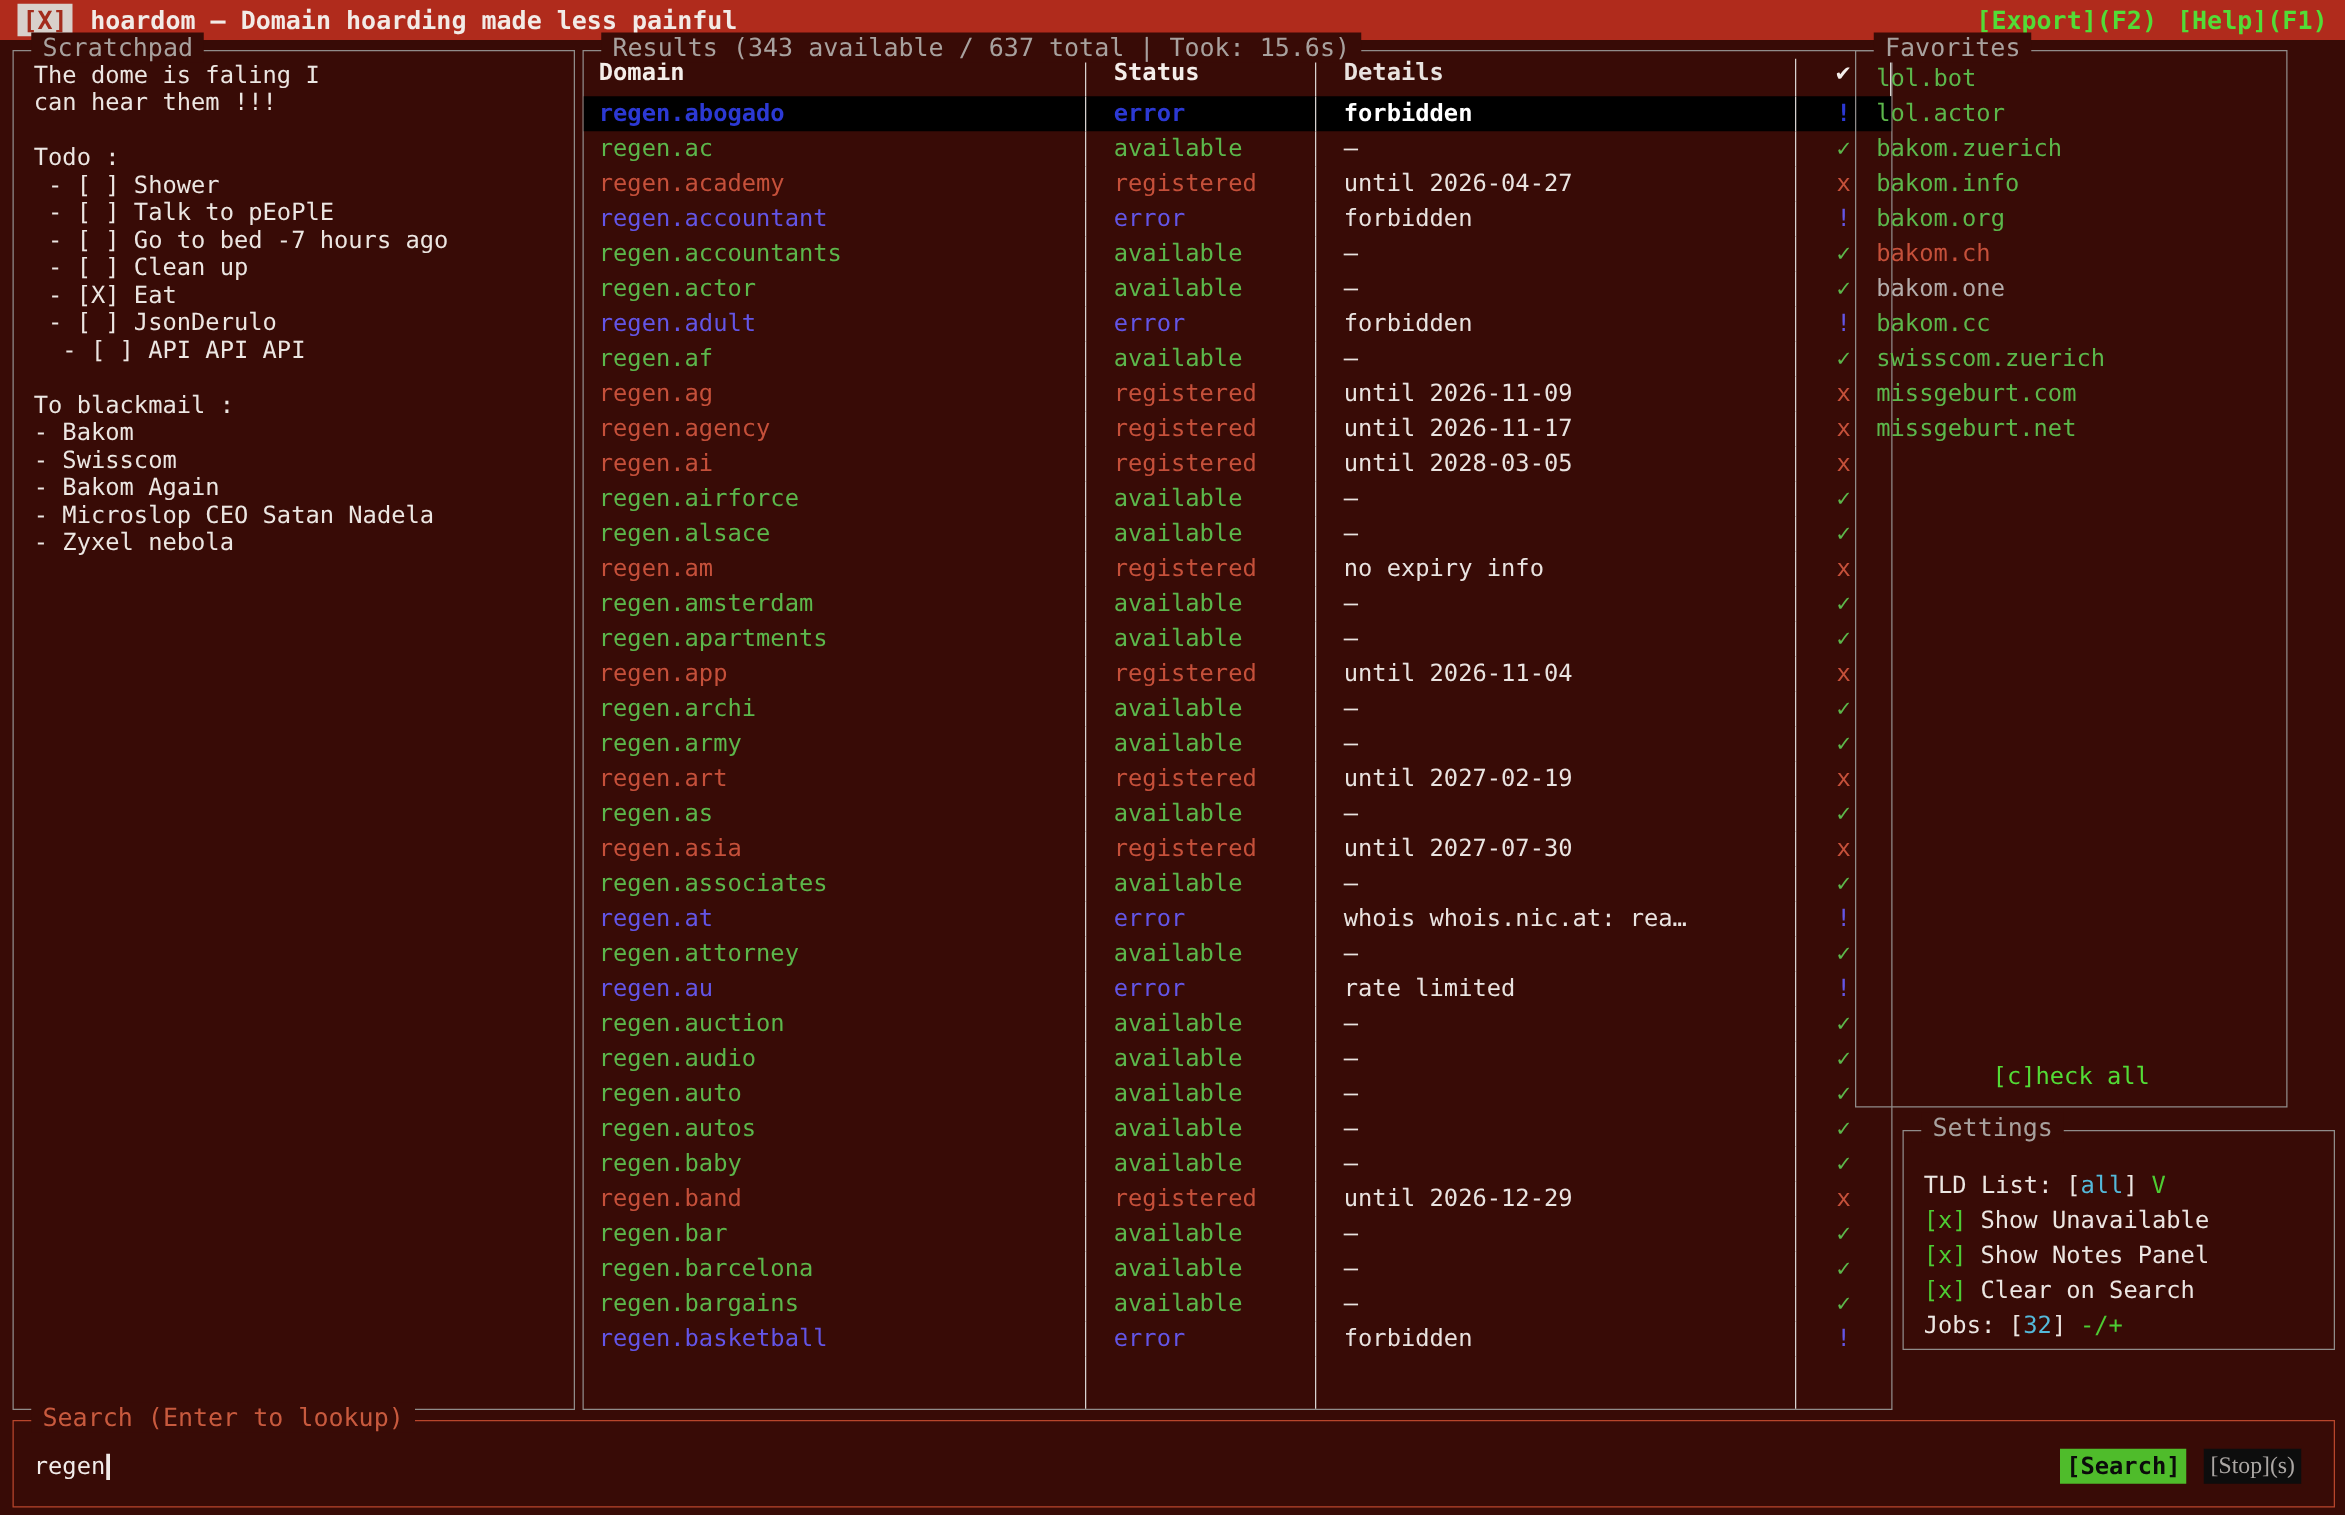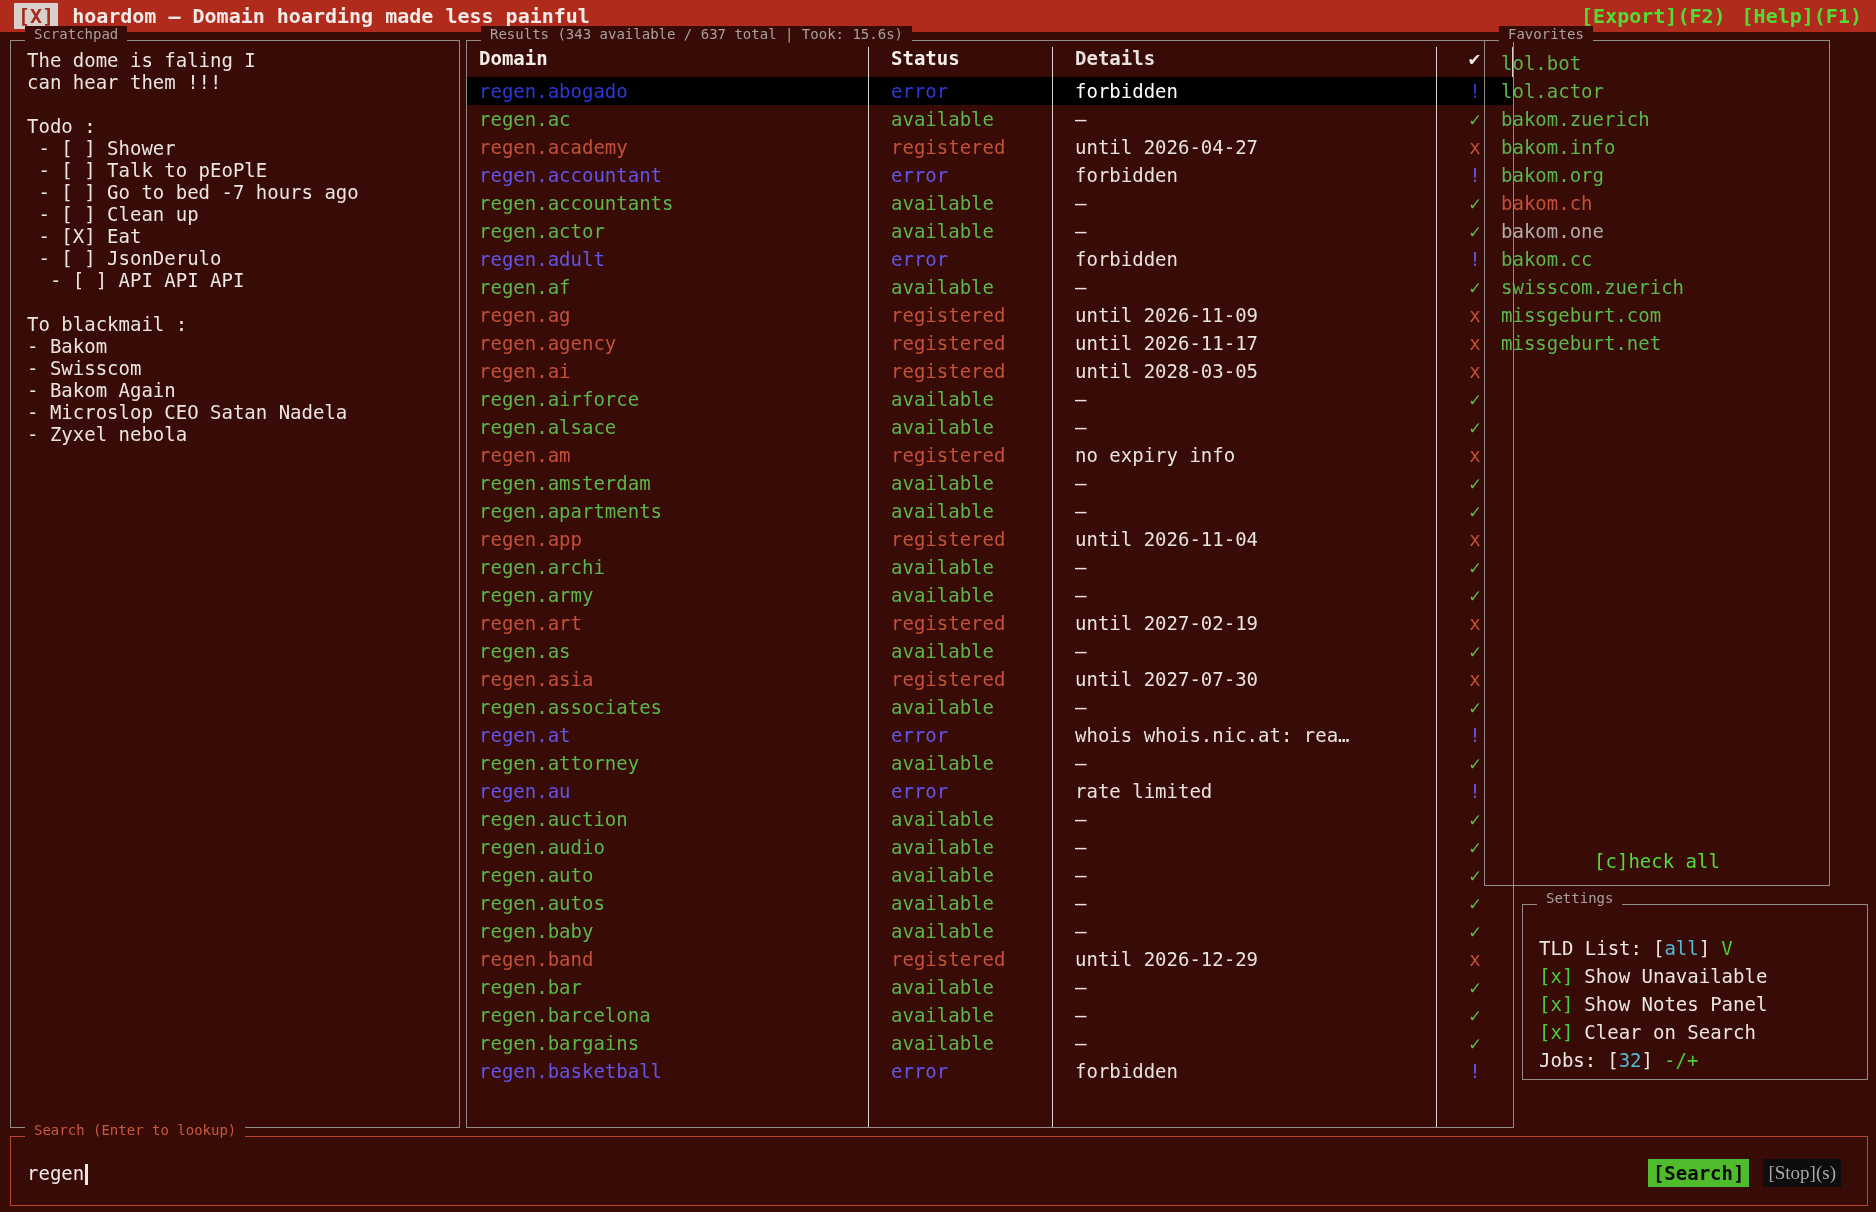--- a/index.html
+++ b/index.html
@@ -19,21 +19,21 @@
   }
   .close-box {
     background:#d8d0cb; color:#a32b1c; padding:0 4px; margin-right:14px;
     line-height:26px; cursor:default;
   }
   .tb-actions { margin-left:auto; color:#53dc36; display:flex; gap:16px; }
   
   .panel { position:absolute; border:1px solid #908c8a; background:transparent; }
   .panel-title {
     position:absolute; top:-15px; left:14px; background:#380b06;
-    padding:0 9px; color:#a8a19e; font-size:14px; white-space:nowrap;
+    padding:0 9px; color:#a8a19e; font-size:20px; white-space:nowrap;
   }
   #scratchpad { left:10px; top:40px; width:450px; height:1088px; }
   #results    { left:466px; top:40px; width:1048px; height:1088px; }
   #favorites  { left:1484px; top:40px; width:346px; height:846px; }
   #settings   { left:1522px; top:904px; width:346px; height:176px; }
   #searchbar  { left:10px; top:1136px; width:1858px; height:70px; border-color:#b8462c; }
   #searchbar .panel-title { color:#c85a3e; }
   
   #scratchpad pre {
     margin-top:8px; padding-left:16px; line-height:28px;
@@ -47,21 +47,21 @@
   .row { height:28px; line-height:28px; flex:0 0 28px; }
   .row.filler { flex:1 1 auto; height:auto; }
   .c  { overflow:hidden; white-space:nowrap; }
   .c1 { padding-left:12px; border-right:1px solid #d8d3d0; }
   .c2 { padding-left:22px; border-right:1px solid #d8d3d0; }
   .c3 { padding-left:22px; border-right:1px solid #d8d3d0; color:#e9e3e0; }
   .c4 { text-align:center; }
   .st-available  .c1, .st-available  .c2, .st-available  .c4 { color:#5cb74b; }
   .st-registered .c1, .st-registered .c2, .st-registered .c4 { color:#c5503a; }
   .st-error      .c1, .st-error      .c2, .st-error      .c4 { color:#6355e6; }
-  .row.selected { background:#000; font-weight:normal; }
+  .row.selected { background:#000; font-weight:bold; }
   .row.selected .c1, .row.selected .c2, .row.selected .c4 { color:#2c39d4; }
   .row.selected .c3 { color:#ffffff; }
   
   #favorites .list { padding-top:8px; }
   .fav { line-height:28px; padding-left:16px; color:#5cb74b; white-space:nowrap; }
   .fav.fav-registered { color:#c5503a; }
   .fav.fav-unknown    { color:#b3acaa; }
   .check-all {
     position:absolute; bottom:10px; left:0; width:100%;
     text-align:center; color:#53dc36; line-height:28px; cursor:default;

